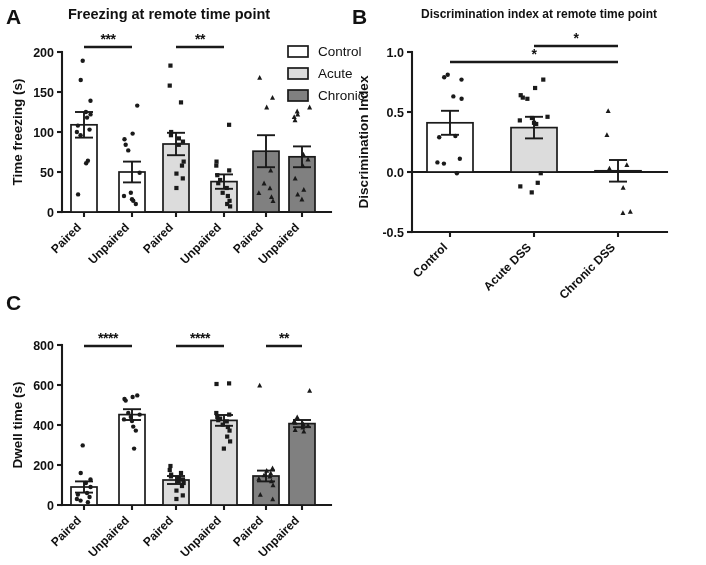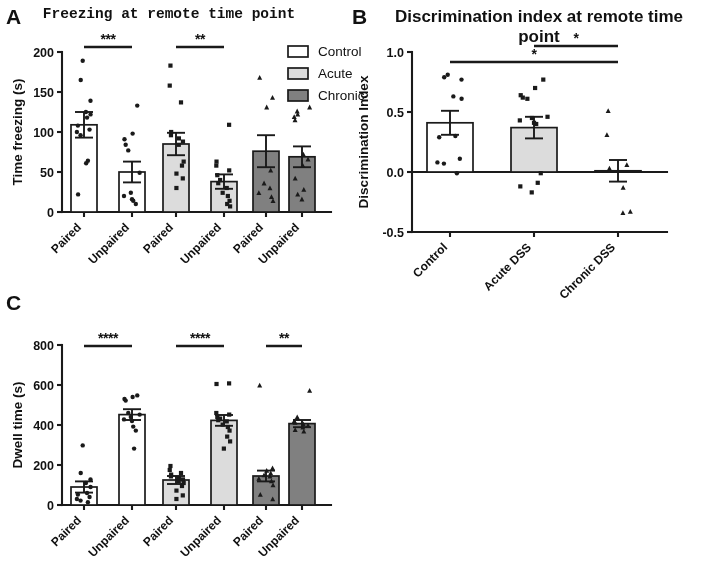--- a/index.html
+++ b/index.html
@@ -19,21 +19,21 @@
   .sigtext{font-family:"Liberation Sans",sans-serif;font-weight:bold;font-size:14px;fill:#111;text-anchor:middle;letter-spacing:-0.5px;}
   .legend-box{stroke:#1a1a1a;stroke-width:1.7;}
   .legend-text{font-family:"Liberation Sans",sans-serif;font-size:13.5px;fill:#111;}
   .pt{fill:#1a1a1a;}
 </style>
 </head>
 <body>
 
 <div class="panel" style="left:0;top:0;width:350px;height:290px;">
   <div class="panel-letter" style="left:6px;top:6px;">A</div>
-  <div class="panel-title" style="left:34px;top:6px;width:270px;font-size:14.5px;font-family:Liberation Mono, monospace;">Freezing at remote time point</div>
+  <div class="panel-title" style="left:34px;top:6px;width:270px;font-size:14.5px;">Freezing at remote time point</div>
   <svg id="svgA" width="350" height="290">
       <line x1="62" y1="52" x2="62" y2="212" class="ax-line"></line>
       <line x1="57" y1="212" x2="62" y2="212" class="tick"></line>
       <text x="54" y="216.5" class="ticklabel" text-anchor="end">0</text>
       <line x1="57" y1="172" x2="62" y2="172" class="tick"></line>
       <text x="54" y="176.5" class="ticklabel" text-anchor="end">50</text>
       <line x1="57" y1="132" x2="62" y2="132" class="tick"></line>
       <text x="54" y="136.5" class="ticklabel" text-anchor="end">100</text>
       <line x1="57" y1="92" x2="62" y2="92" class="tick"></line>
       <text x="54" y="96.5" class="ticklabel" text-anchor="end">150</text>
@@ -173,21 +173,21 @@
       <text x="32" y="18" class="legend-text">Control</text>
       <rect x="2" y="30" width="20" height="11" fill="#dcdcdc" class="legend-box"></rect>
       <text x="32" y="40" class="legend-text">Acute</text>
       <rect x="2" y="52" width="20" height="11" fill="#808080" class="legend-box"></rect>
       <text x="32" y="62" class="legend-text">Chronic</text>
     </svg>
 </div>
 
 <div class="panel" style="left:350px;top:0;width:356px;height:290px;">
   <div class="panel-letter" style="left:2px;top:6px;">B</div>
-  <div class="panel-title" style="left:26px;top:7px;width:326px;font-size:17px;">Discrimination index at remote time point</div>
+  <div class="panel-title" style="left:26px;top:7px;width:326px;font-size:12px;">Discrimination index at remote time point</div>
   <svg id="svgB" width="356" height="290">
       <line x1="62" y1="52" x2="62" y2="232" class="ax-line"></line>
       <line x1="57" y1="232" x2="62" y2="232" class="tick"></line>
       <text x="54" y="236.5" class="ticklabel" text-anchor="end">-0.5</text>
       <line x1="57" y1="172" x2="62" y2="172" class="tick"></line>
       <text x="54" y="176.5" class="ticklabel" text-anchor="end">0.0</text>
       <line x1="57" y1="112" x2="62" y2="112" class="tick"></line>
       <text x="54" y="116.5" class="ticklabel" text-anchor="end">0.5</text>
       <line x1="57" y1="52" x2="62" y2="52" class="tick"></line>
       <text x="54" y="56.5" class="ticklabel" text-anchor="end">1.0</text>

